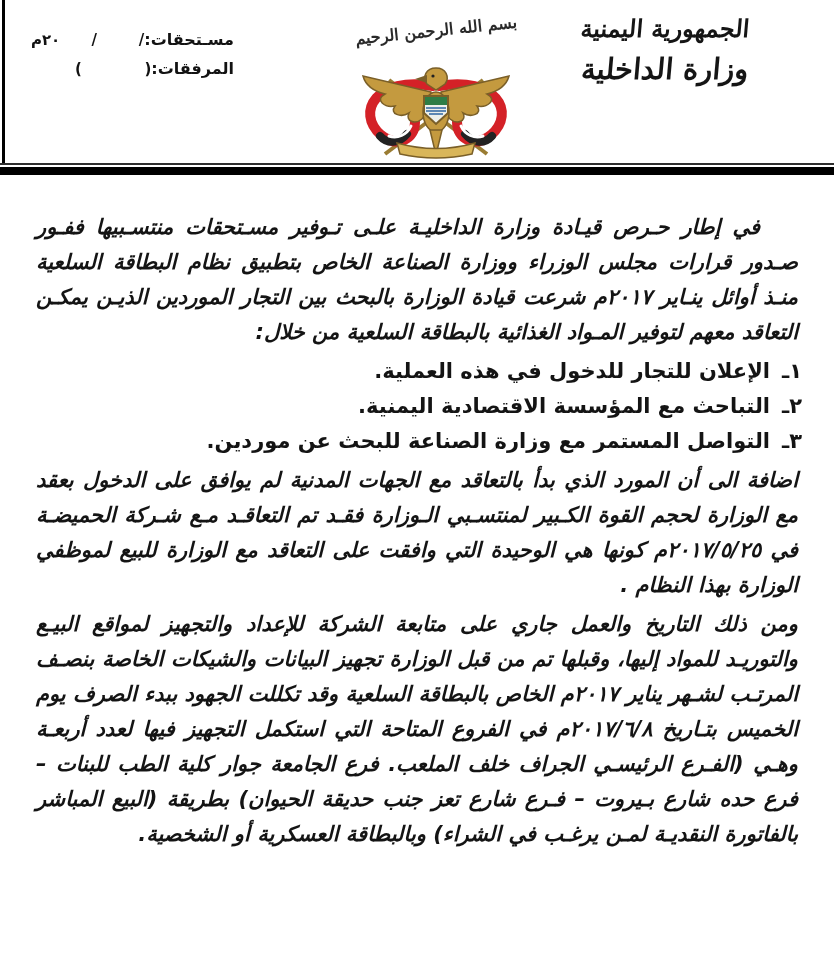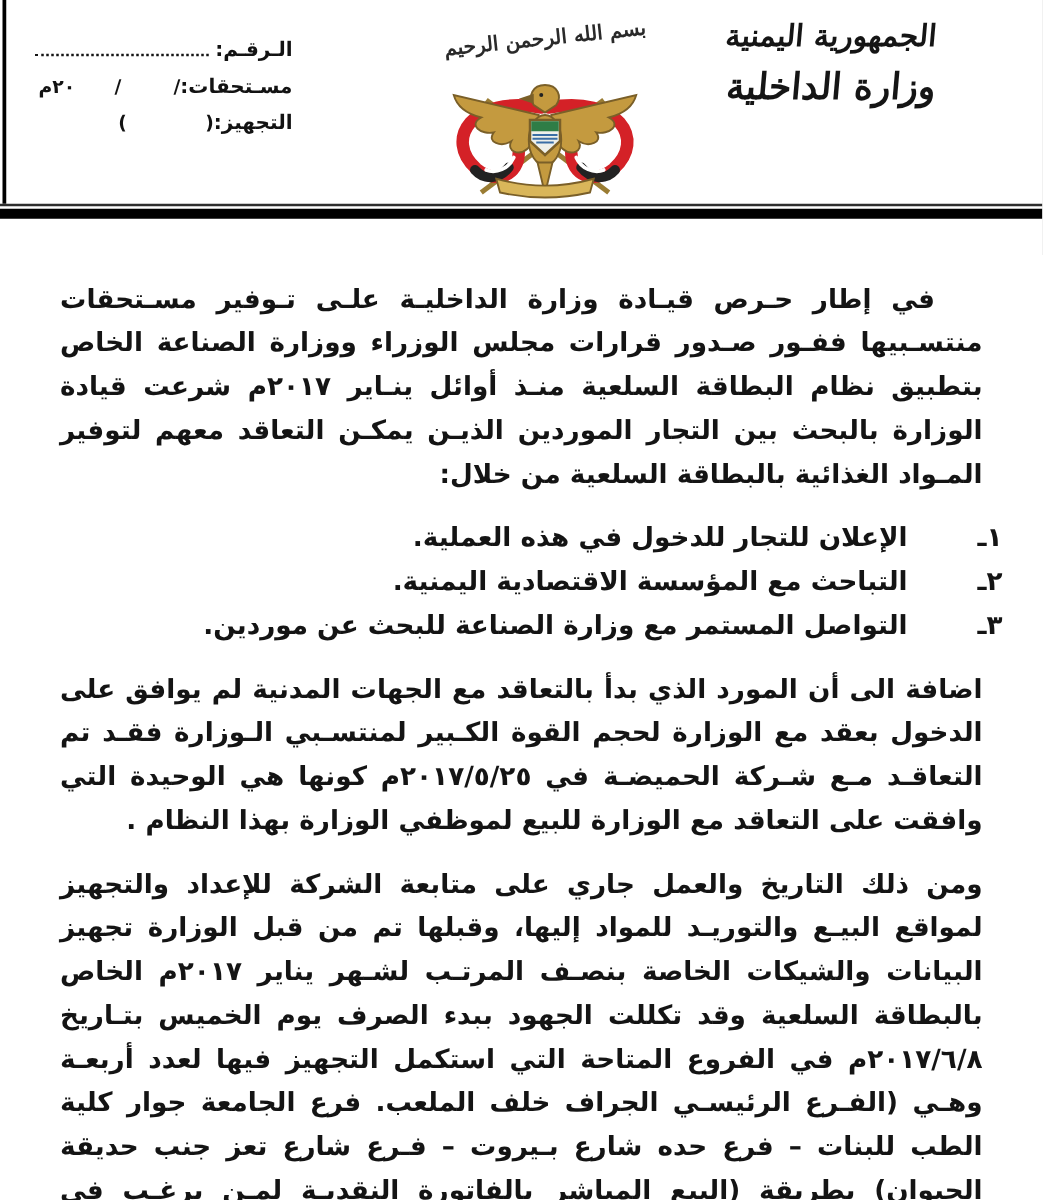--- a/index.html
+++ b/index.html
@@ -39,44 +39,40 @@
   .divider { position:absolute; top:163px; left:0; width:834px; }
   .divider .thin  { height:2px; background:#2e2e2e; margin-bottom:2px; }
   .divider .thick { height:8px; background:#000; }
 
   
   .content {
     position:absolute; top:206px; right:32px; width:770px;
     direction:rtl; text-align:justify;
     font-size:21px; font-weight:bold; line-height:35px; color:#141414;
   }
-  .para { margin:16px; }
+  .para { margin:4px;font-style:italic; }
   .para.indent { text-indent:38px; }
   .list-row { display:flex; align-items:baseline; }
-  .list-marker { min-width:32px; flex:0 0 auto;margin-left:44px; }
+  .list-marker { min-width:32px; flex:0 0 auto; }
   .list-text { flex:1; }
 </style>
 </head>
 <body>
 
 <div class="page">
 
   <div class="edge-line"></div>
 
   <div class="fields">
     <div class="field-row">
-      <span class="field-label">الـرقـم:</span>
-      <span class="dots"></span>
-    </div>
-    <div class="field-row">
       <span class="field-label">مسـتحقات:</span>
       <span class="field-value">/        /      ٢٠م</span>
     </div>
     <div class="field-row">
-      <span class="field-label">التجهيز:</span>
+      <span class="field-label">المرفقات:</span>
       <span class="field-value">(            )</span>
     </div>
   </div>
 
   <div class="center-block">
     <div class="bismillah">بسم الله الرحمن الرحيم</div>
     <svg class="emblem-svg" width="178" height="104" viewBox="0 0 178 104" aria-hidden="true">
 
       <g stroke="#9a7c33" stroke-width="4">
         <line x1="38" y1="98" x2="136" y2="24"></line>

